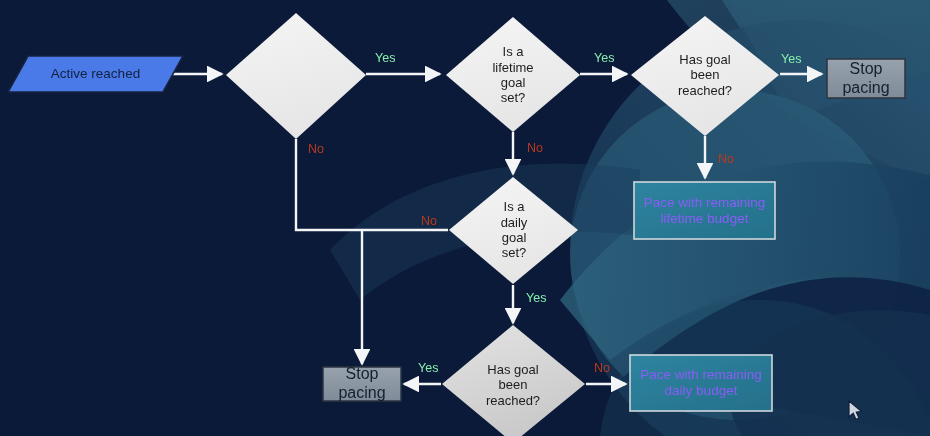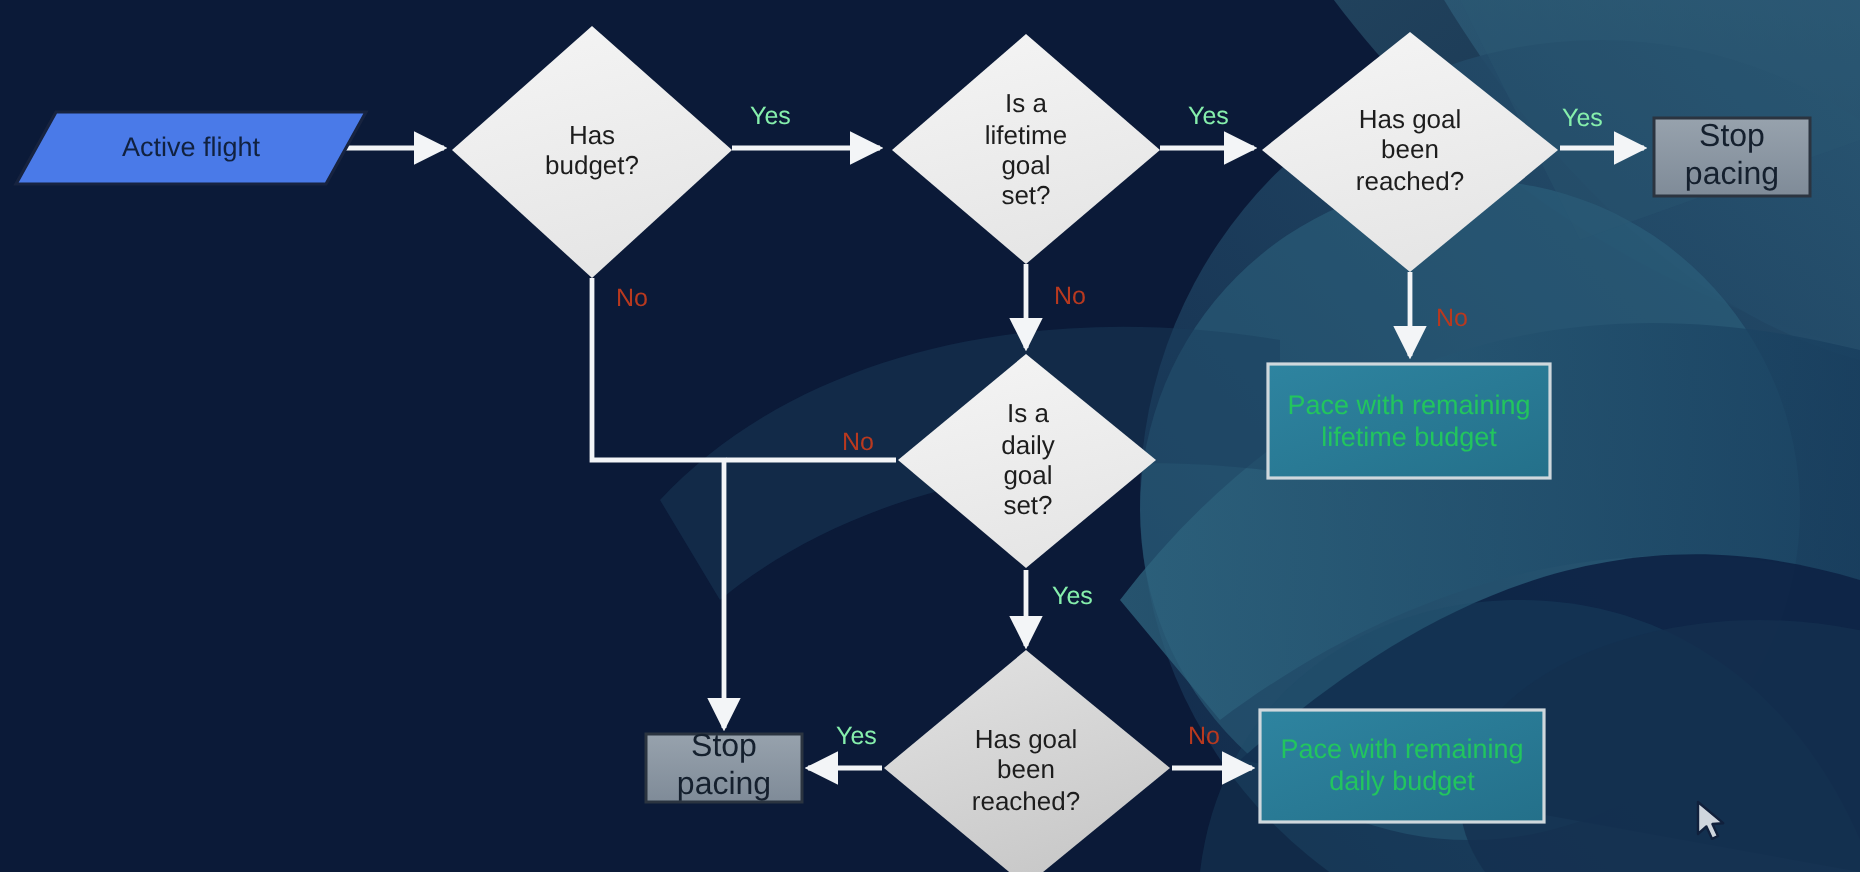--- a/index.html
+++ b/index.html
@@ -44,21 +44,21 @@
   }
   .terminator-label {
     color: #11213f;
     font-size: 13.5px;
   }
   .stop-label {
     color: #15202e;
     font-size: 16px;
   }
   .pace-label {
-    color: #22c55e;
+    color: #8b5cf6;
     font-size: 13.5px;
   }
   .edge-label {
     position: absolute;
     font-size: 12.5px;
     pointer-events: none;
     white-space: nowrap;
   }
   .edge-yes { color: #86efac; }
   .edge-no  { color: #b8391f; }
@@ -175,24 +175,22 @@
 
     <polygon points="513,177 578,230 513,284 449,230" fill="url(#diaGrad)" stroke="none"></polygon>
 
     <polygon points="513,325 585,384 513,443 442,384" fill="url(#diaGrad2)" stroke="none"></polygon>
 
     <rect x="323" y="367" width="78" height="34" fill="url(#stopGrad)" stroke="#2b3440" stroke-width="1.5"></rect>
 
     <rect x="630" y="355" width="142" height="56" fill="url(#paceGrad)" stroke="#cfd8dd" stroke-width="1.6"></rect>
   </svg>
 
-  <div class="node-text terminator-label" style="left:8px; top:56px; width:175px; height:36px;">Active flight</div>
-
-  <div class="node-text decision-label" style="left:246px; top:45px; width:100px; height:60px;">Has
-budget?</div>
+  <div class="node-text terminator-label" style="left:8px; top:56px; width:175px; height:36px;">Active reached</div>
+
 
   <div class="node-text decision-label" style="left:466px; top:36px; width:94px; height:78px;">Is a
 lifetime
 goal
 set?</div>
 
   <div class="node-text decision-label" style="left:646px; top:45px; width:118px; height:60px;">Has goal
 been
 reached?</div>
 

